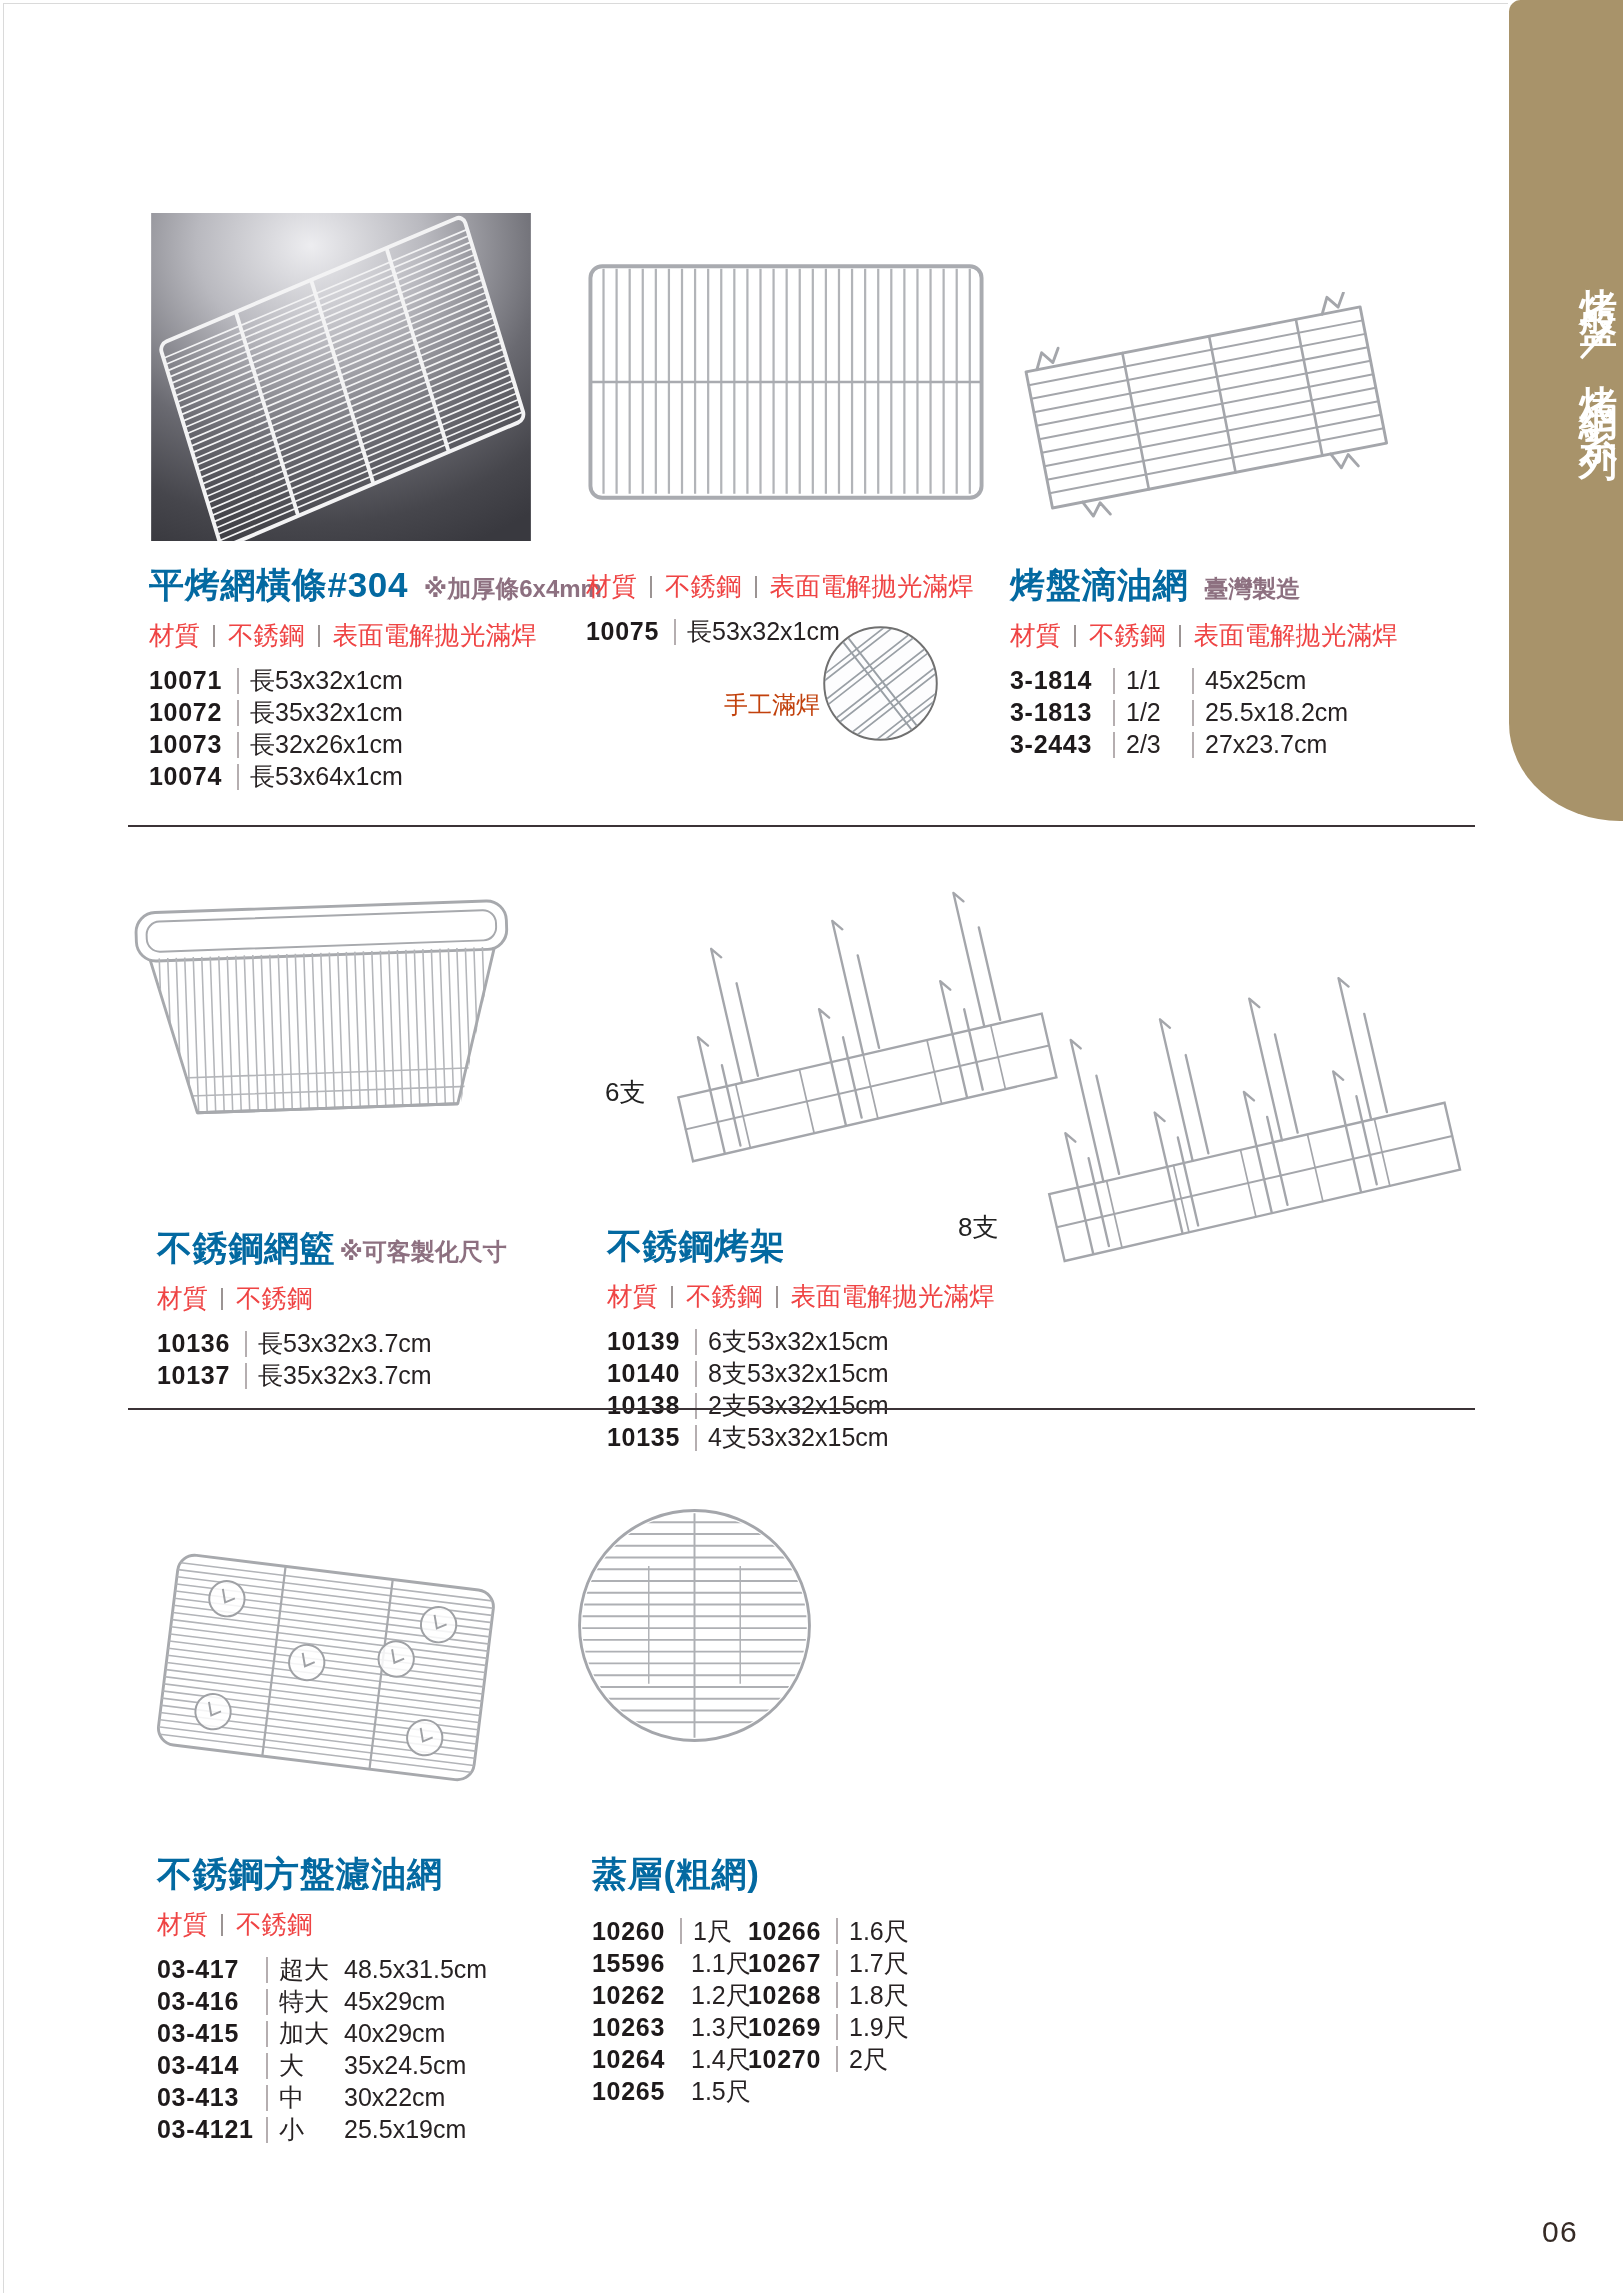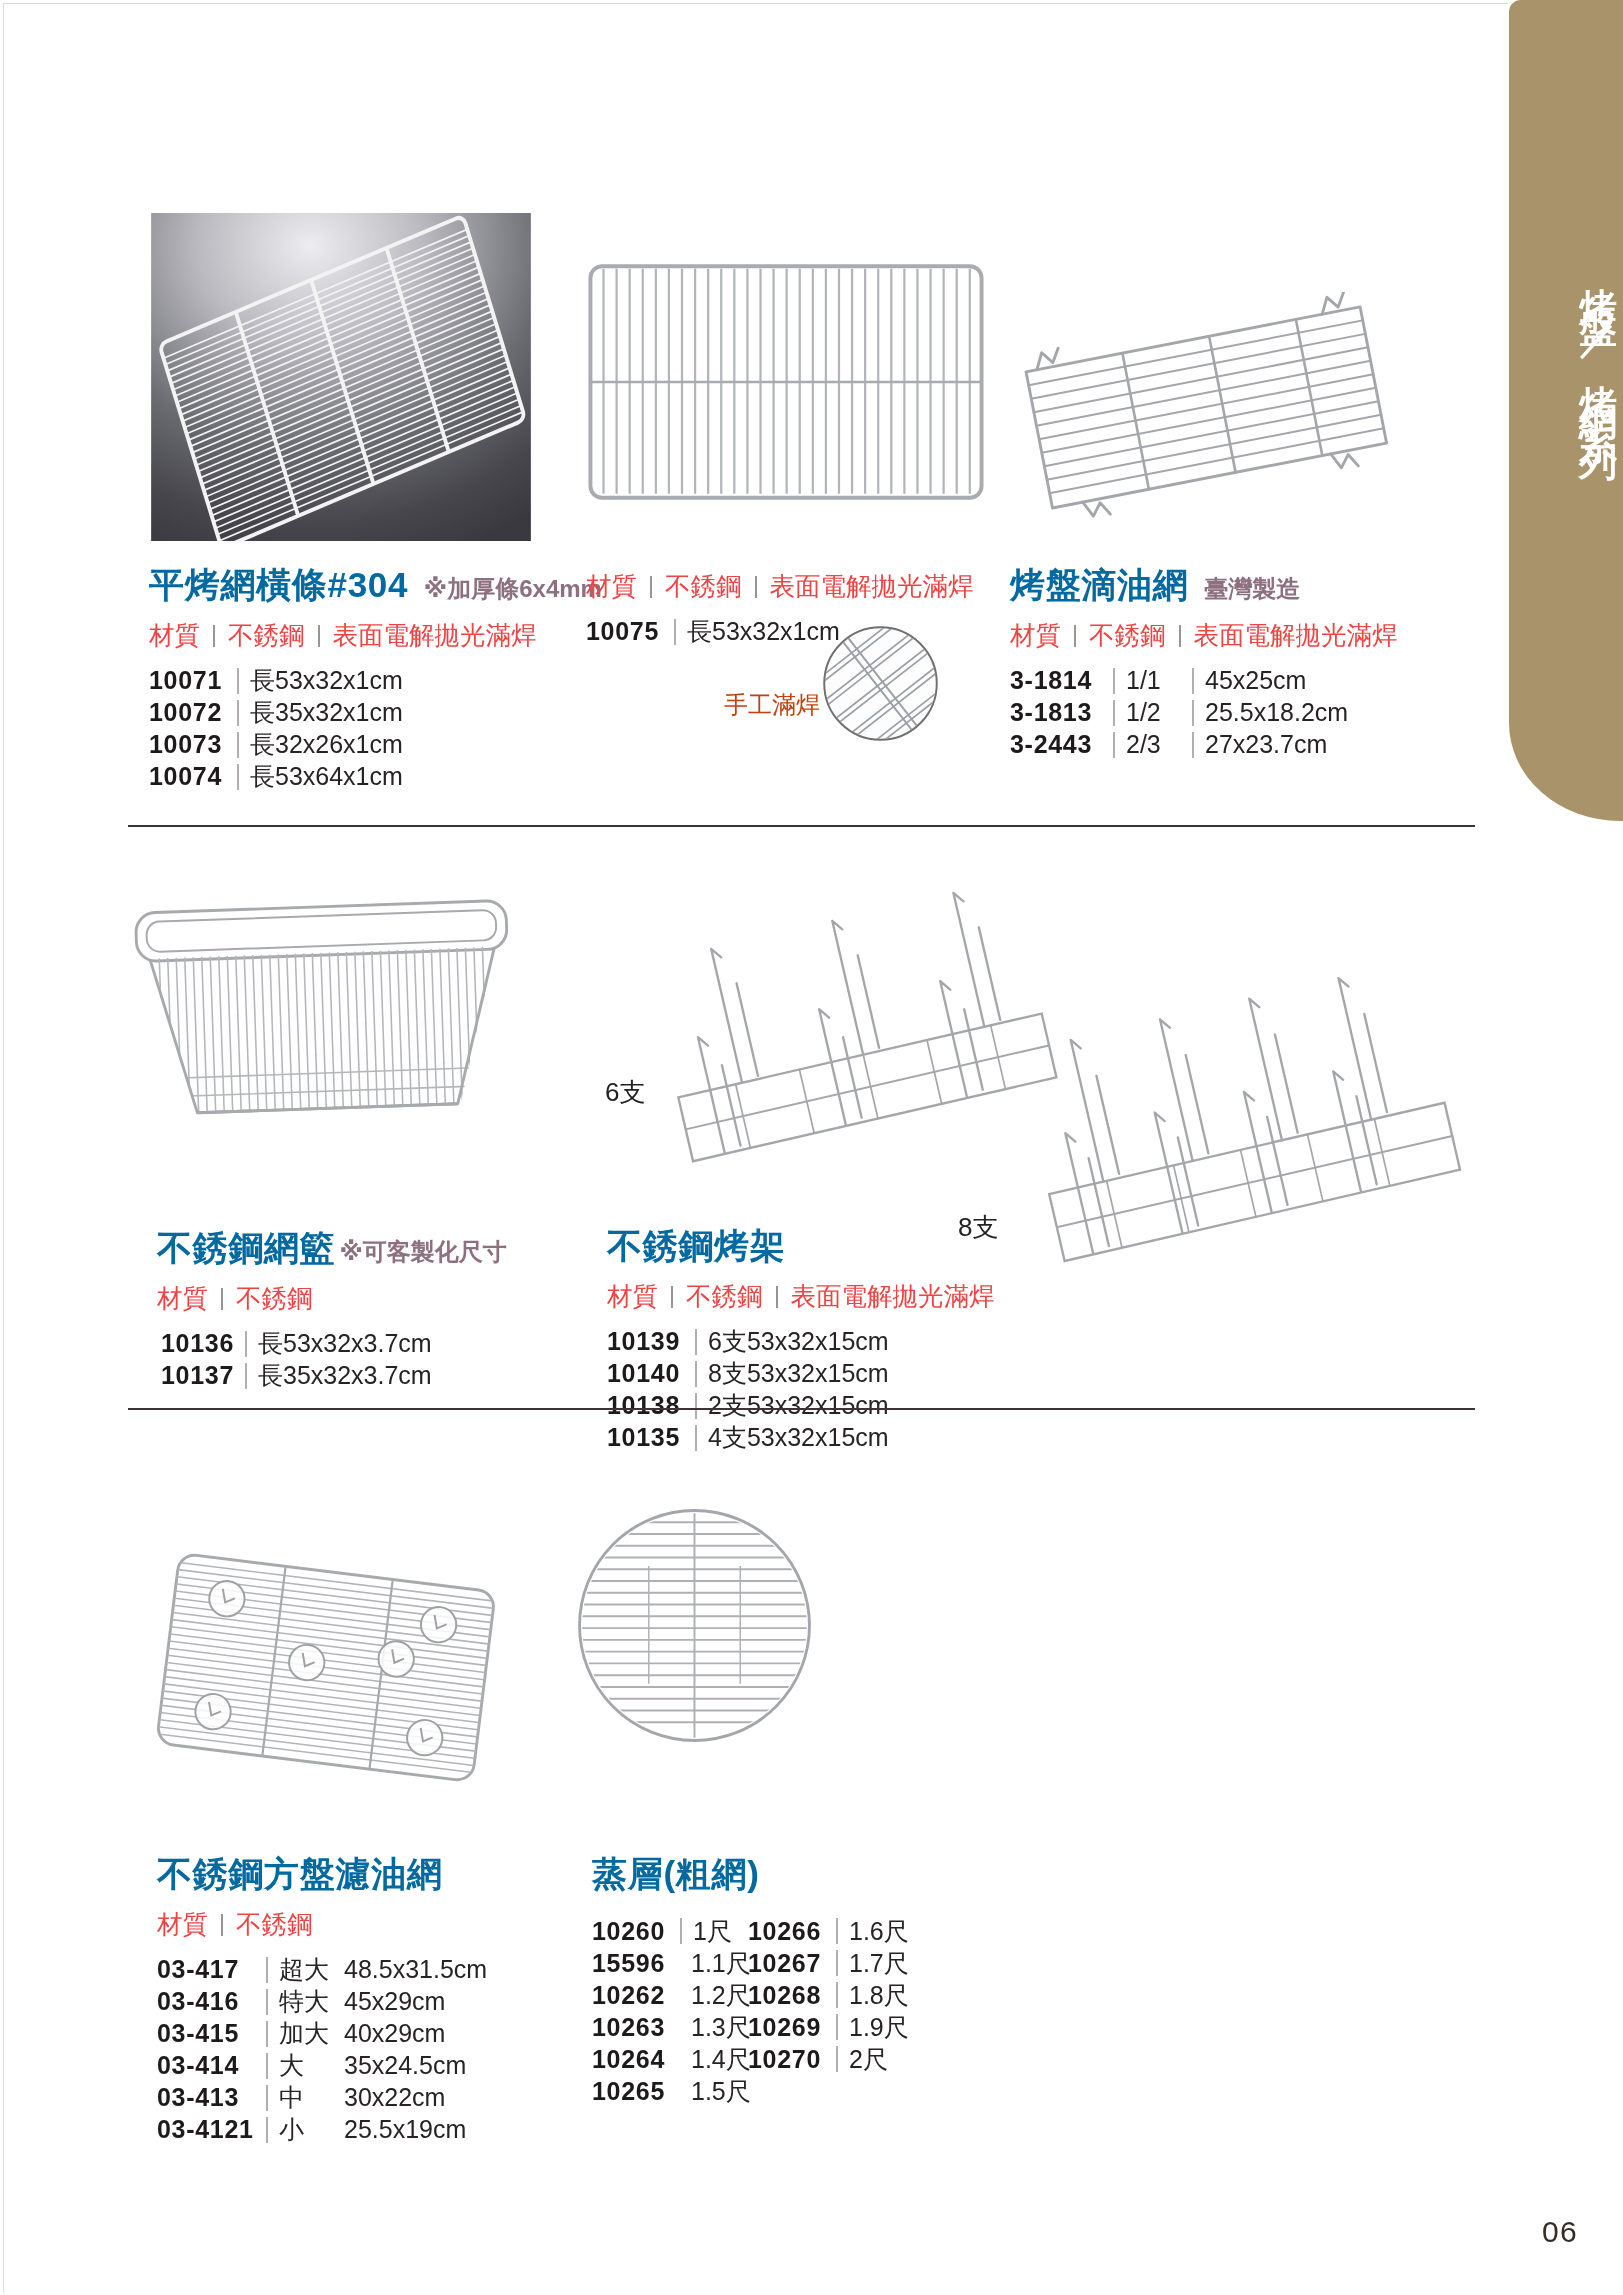--- a/index.html
+++ b/index.html
@@ -256,21 +256,21 @@
         <path stroke-width="3.6" d="M245 413V225M245 225l12 16M271 408V270"></path>
         <path stroke-width="3.6" d="M385 413V225M385 225l12 16M411 408V270"></path>
         <path stroke-width="3.6" d="M525 413V225M525 225l12 16M551 408V270"></path>
       </g>
     </svg>
   </div>
 
   <div class="abs free-label" style="left:605px;top:1075px;">6支</div>
   <div class="abs free-label" style="left:958px;top:1210px;">8支</div>
 
-  <div class="block" style="left:157px;top:1223px;text-align:right;">
+  <div class="block" style="left:157px;top:1223px;">
     <div class="title-row">
       <span class="title">不銹鋼網籃</span>
       <span class="note" style="margin-left:3.9px;">※可客製化尺寸</span>
     </div>
     <div class="mat">
       <span>材質</span>
       <span class="bar"></span>
       <span>不銹鋼</span>
     </div>
     <div class="items">

